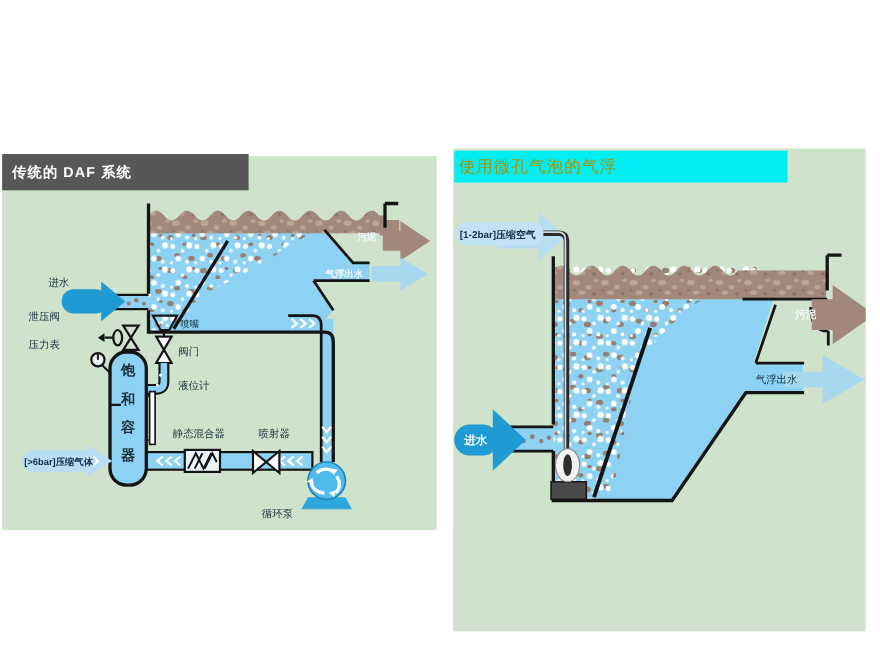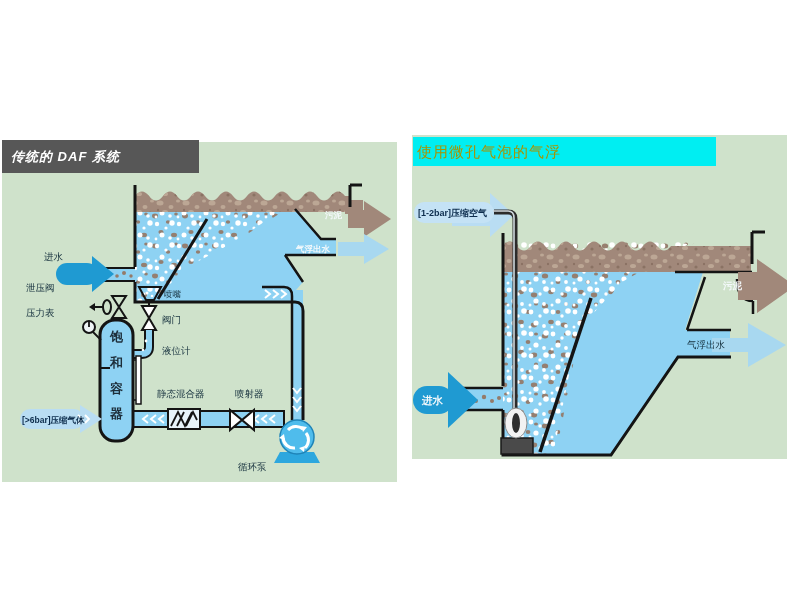--- a/index.html
+++ b/index.html
@@ -1,23 +1,23 @@
 <!DOCTYPE html>
 <html><head>
 <meta charset="utf-8">
 <style>
   html,body{margin:0;padding:0;background:#ffffff;}
   .canvas{position:relative;width:800px;height:600px;background:#ffffff;overflow:hidden;
           font-family:"Liberation Sans",sans-serif;}
   .panel{position:absolute;background:#cfe2cb;}
   #panel-left{left:2px;top:142px;width:395px;height:340px;}
-  #panel-right{left:412px;top:135px;width:375px;height:324px;}
+  #panel-right{left:412px;top:135px;width:375px;height:439px;}
   .titlebar{position:absolute;box-sizing:border-box;}
-  #title-left{left:2px;top:140px;width:197px;height:33px;background:#575757;color:#ffffff;
-              font-size:13px;font-weight:bold;line-height:33px;padding-left:9px;letter-spacing:1px;font-style:italic;}
+  #title-left{left:2px;top:140px;width:224px;height:33px;background:#575757;color:#ffffff;
+              font-size:13px;font-weight:bold;line-height:33px;padding-left:9px;letter-spacing:1px;}
   #title-right{left:413px;top:137px;width:303px;height:29px;background:#00eef2;color:#a89300;
                font-size:15px;font-weight:normal;line-height:29px;padding-left:4px;letter-spacing:1px;}
   svg{position:absolute;left:0;top:0;}
   svg text{font-family:"Liberation Sans",sans-serif;}
   .lbl{font-size:9.5px;fill:#15303d;}
   .lbl-sm{font-size:8.5px;fill:#15303d;}
   .lbl-w{fill:#f4f9fb;font-weight:bold;}
   .lbl-b{fill:#0d2d4d;font-weight:bold;}
   .oln{stroke:#141414;fill:none;}
 </style>

